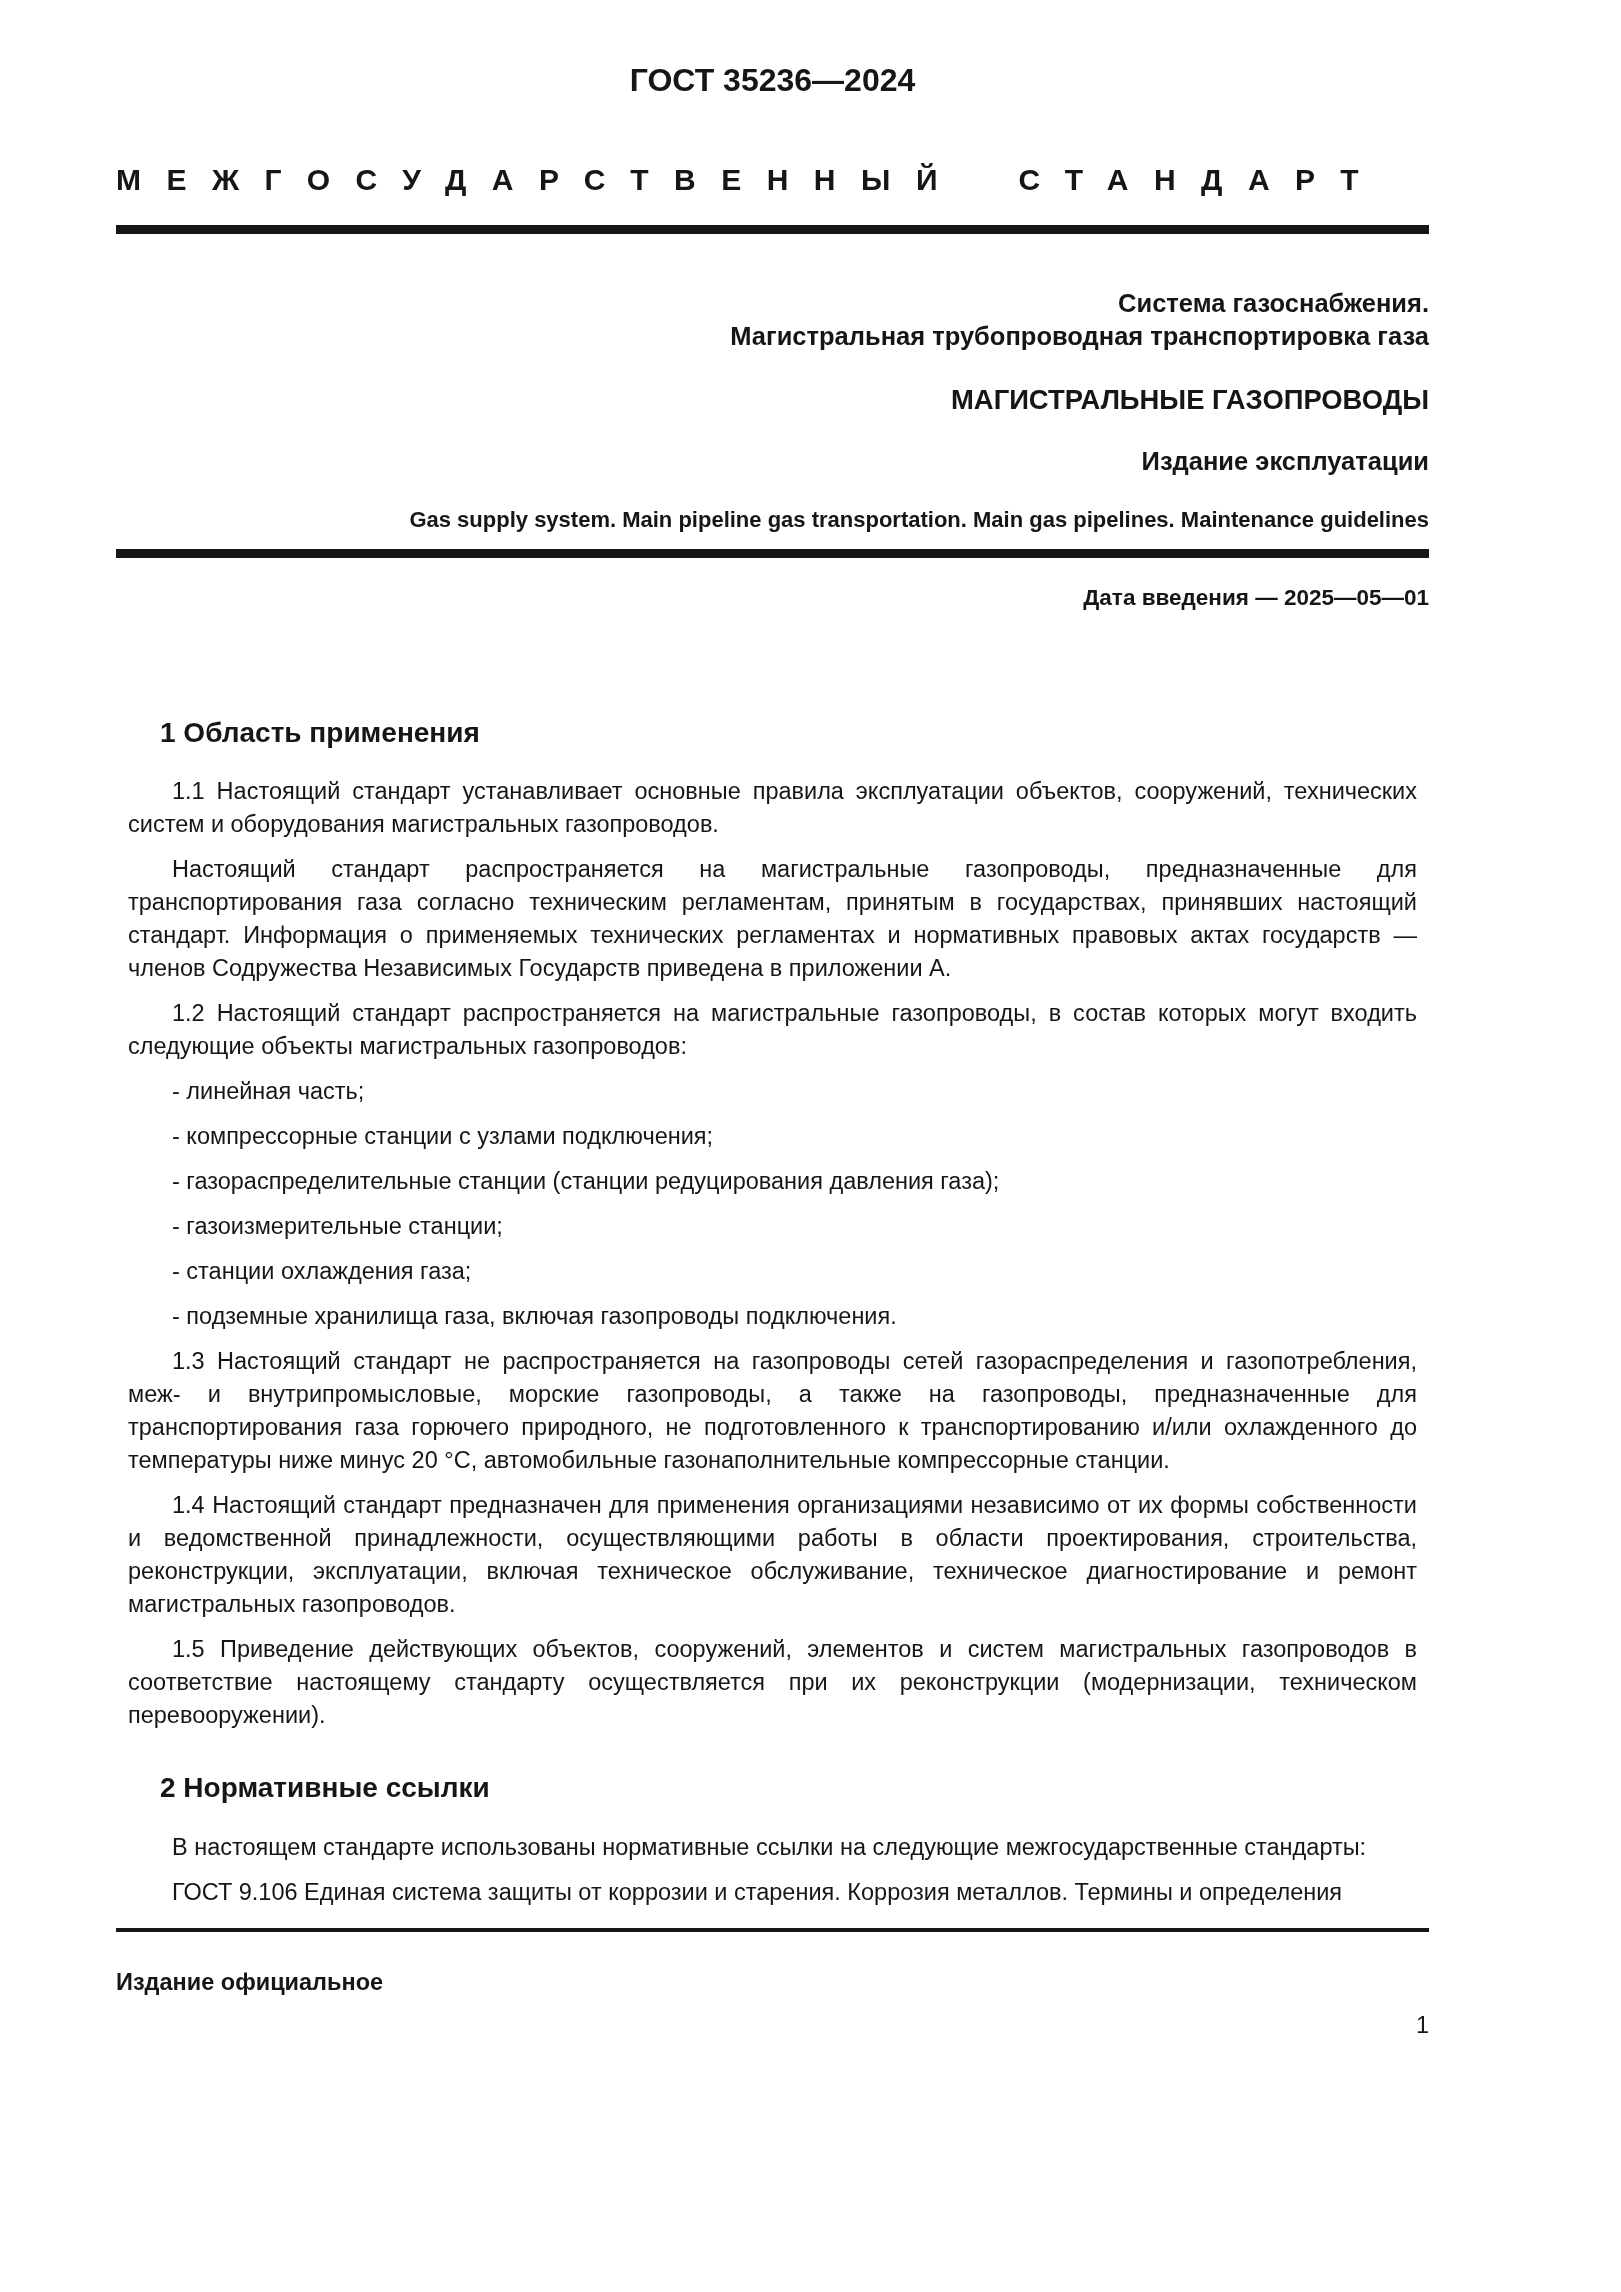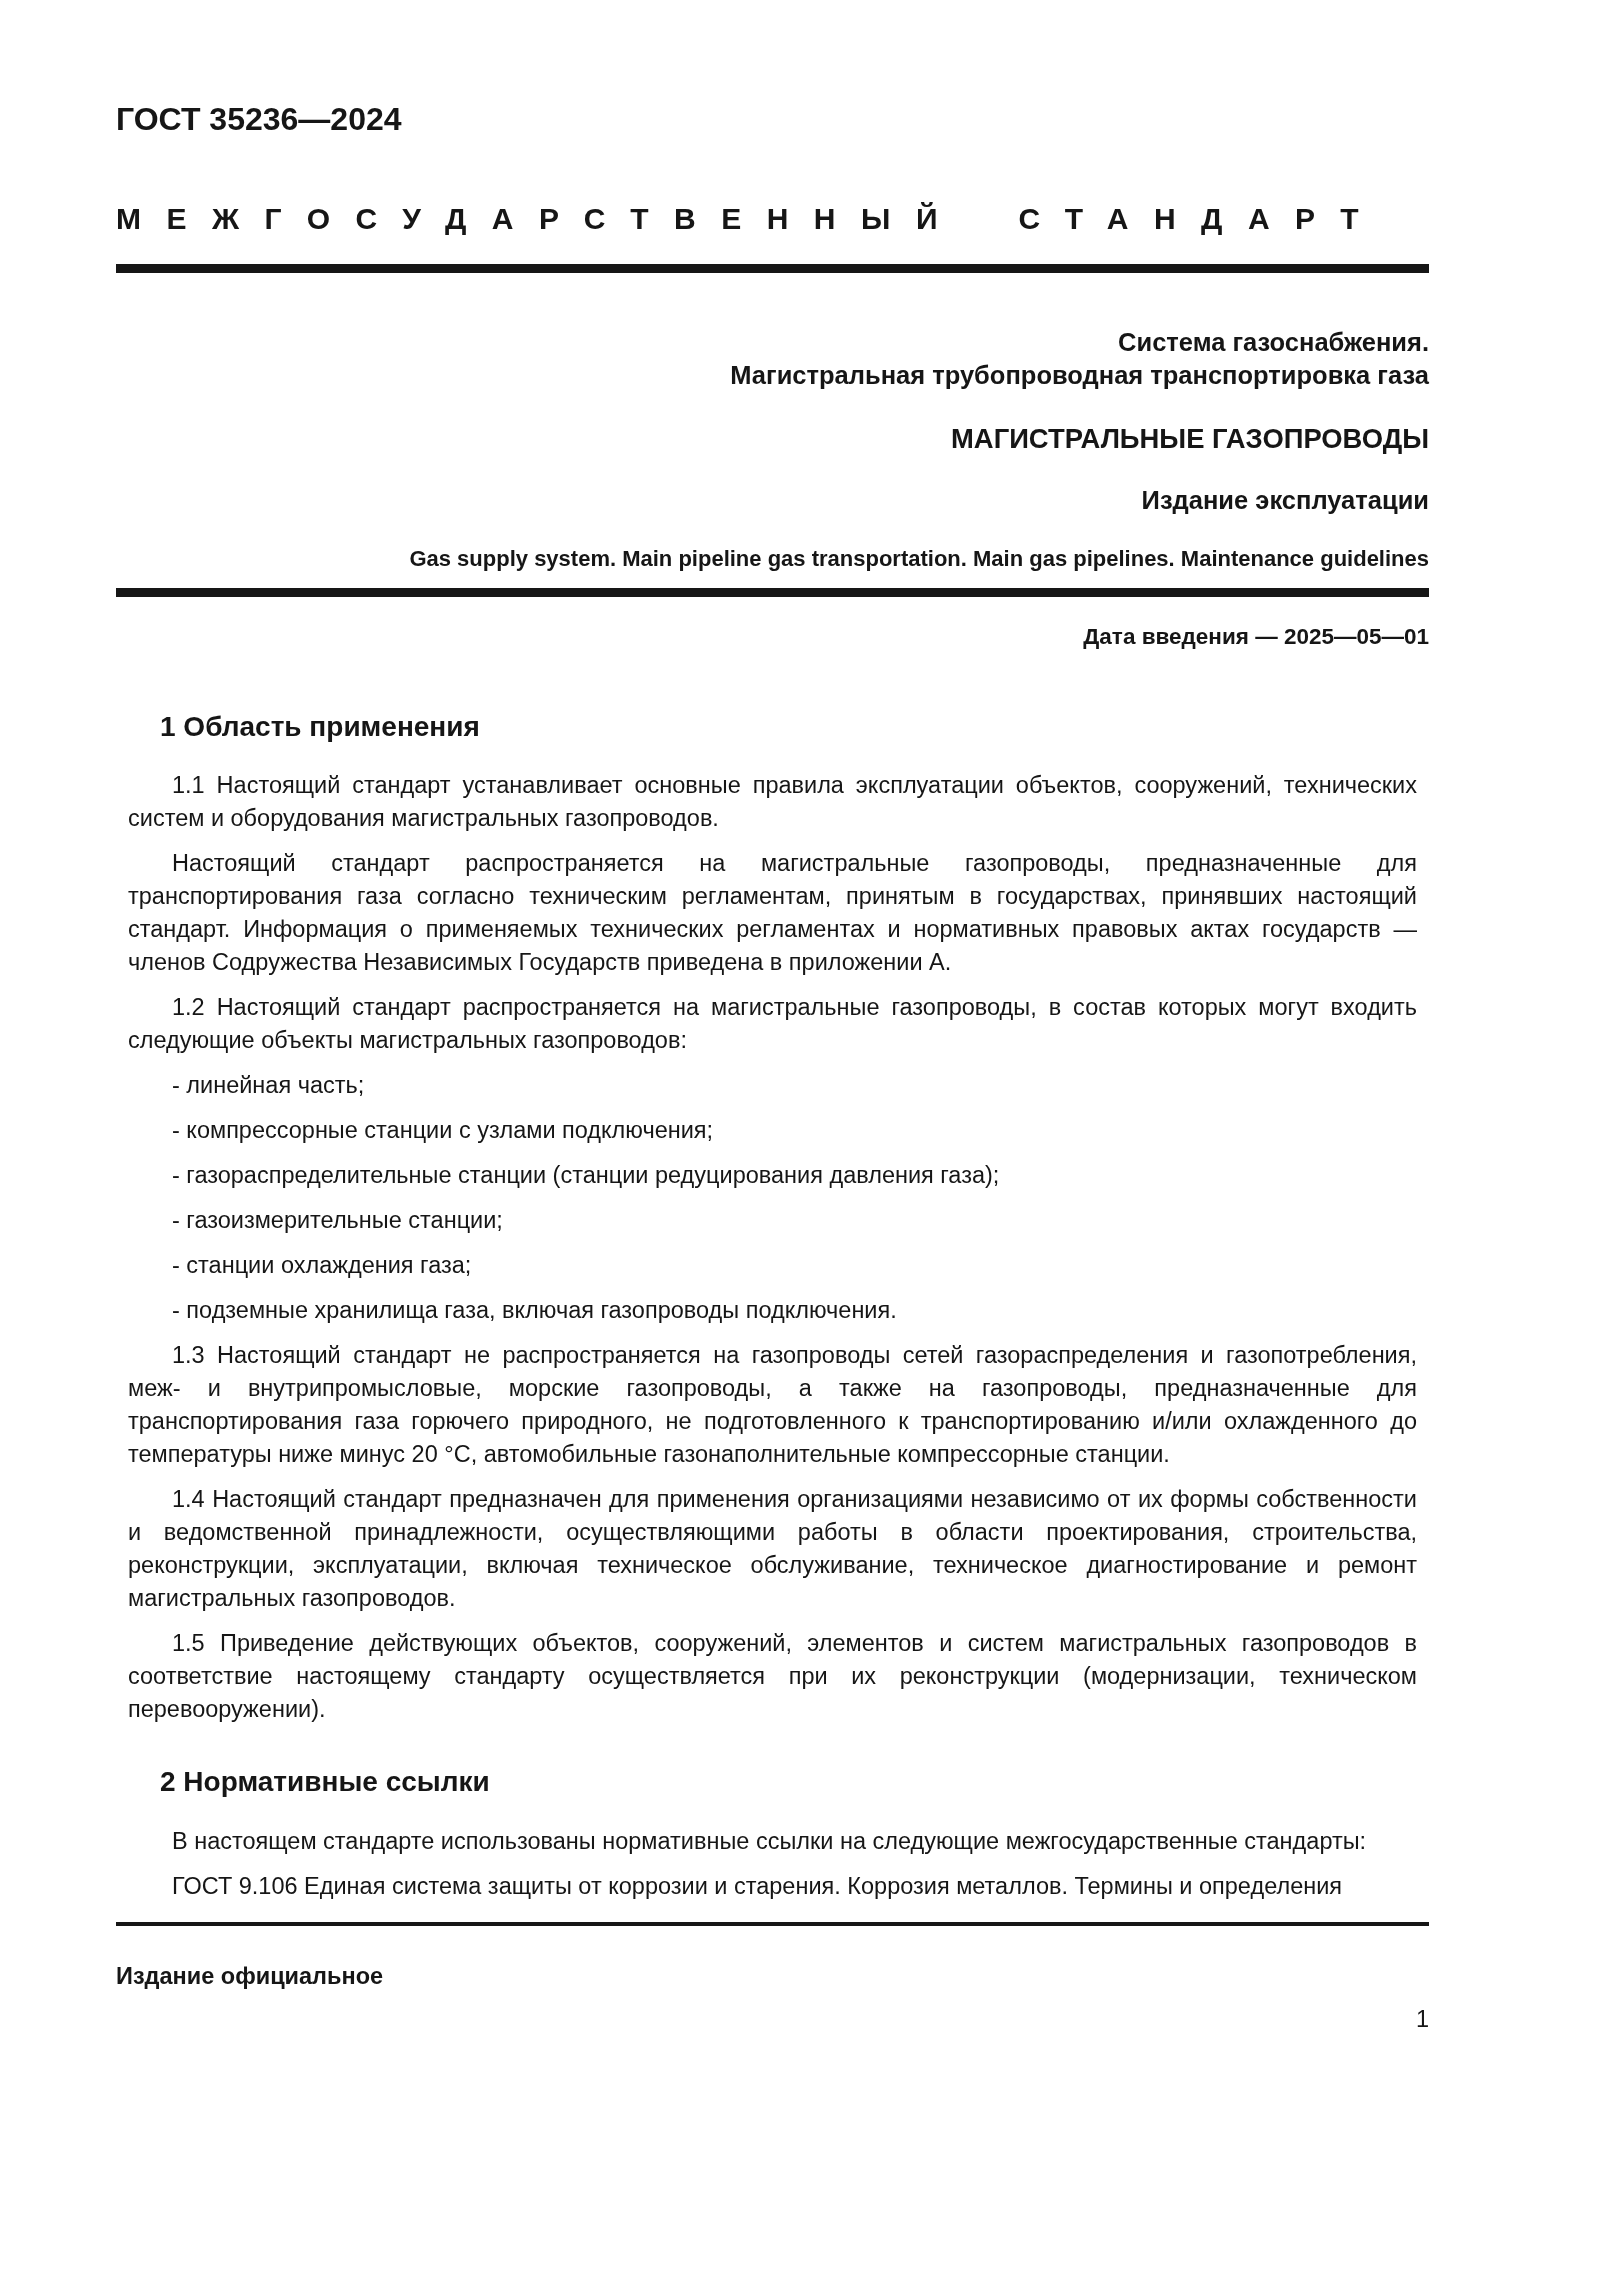--- a/index.html
+++ b/index.html
@@ -8,24 +8,24 @@
     width:1621px;height:2293px;
     margin:0 auto;
     background:#ffffff;
     box-sizing:border-box;
     padding:0 192px 0 116px;
     overflow:hidden;
     font-family:"Liberation Sans", sans-serif;
     color:#161616;
   }
   .doc-code{
-    padding-top:101px;
+    padding-top:62px;
     font-size:32px;
     font-weight:bold;
-    text-align:left;
+    text-align:center;
     line-height:37px;
   }
   .standard-type{
     margin-top:61px;
     font-size:30px;
     font-weight:bold;
     letter-spacing:25.5px;
     word-spacing:21.6px;
     white-space:nowrap;
     line-height:39px;
@@ -68,21 +68,21 @@
     text-align:right;
     line-height:31px;
   }
   .sec-heading{
     margin-top:39px;
     padding-left:44px;
     font-size:28px;
     font-weight:bold;
     line-height:39px;
   }
-  .sec-heading:first-child{margin-top:55px;}
+  .sec-heading:first-child{margin-top:100px;}
   .sec-heading{margin-bottom:23.5px;margin-top:36px;}
   .para,.li{
     font-size:23.5px;
     line-height:33px;
     text-indent:44px;
     margin:12px;
   }
   .para{text-align:justify;}
   .li{text-align:left;}
   .foot-rule{

